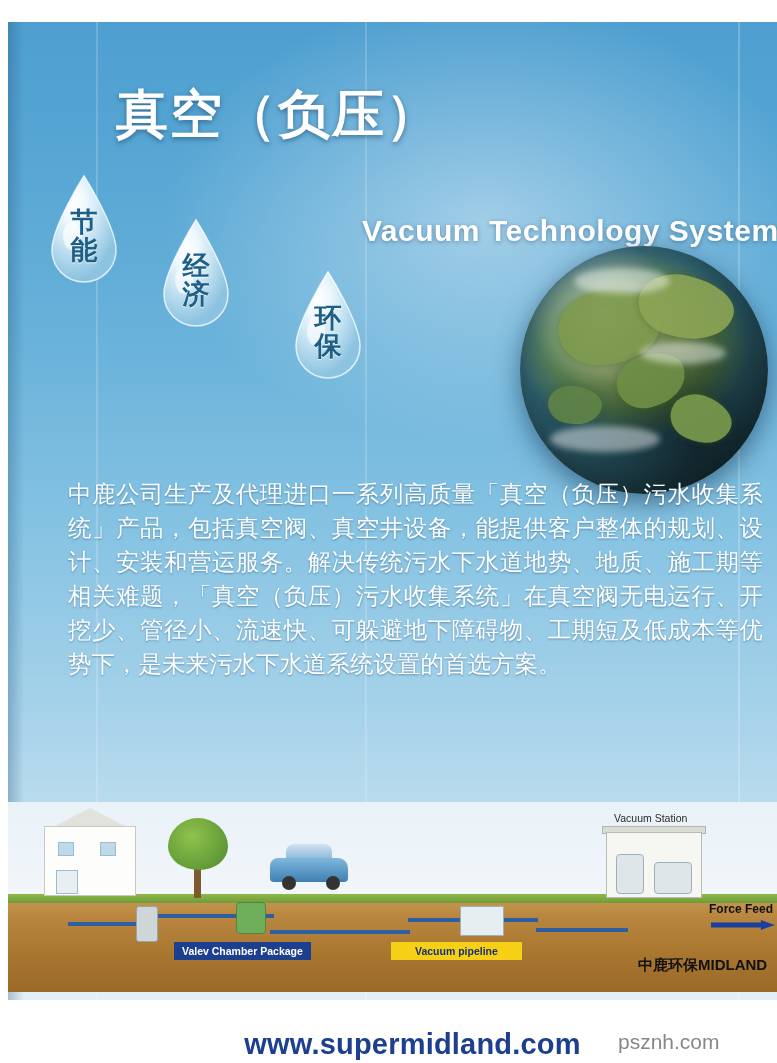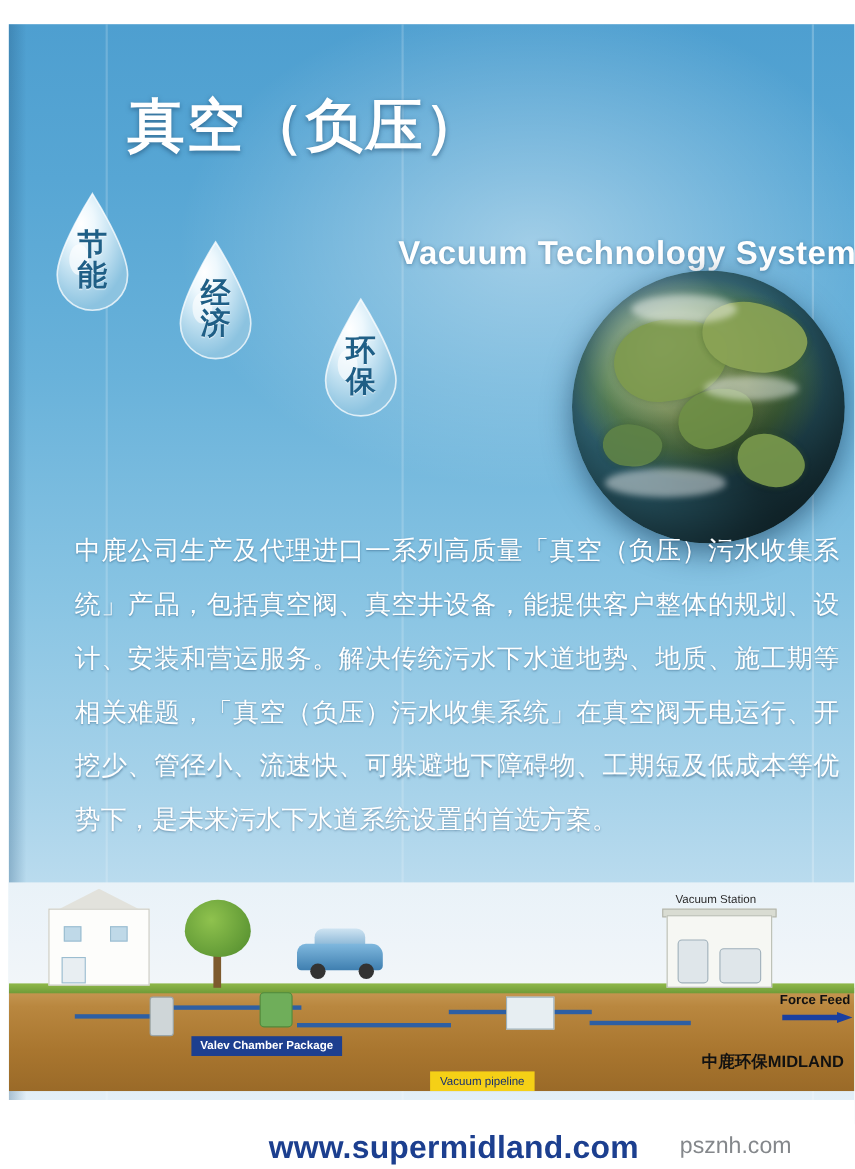--- a/index.html
+++ b/index.html
@@ -100,21 +100,21 @@
     filter: blur(3px);
   }
 
   
   .body-copy {
     position: absolute;
     left: 60px; top: 455px;
     width: 695px;
     font-family: "Liberation Serif", serif;
     font-size: 23.5px;
-    line-height: 49px;
+    line-height: 34px;
     color: #ffffff;
     text-shadow: 0 1px 2px rgba(20,60,95,0.45);
     text-align: justify;
   }
 
   
   .scene {
     position: absolute;
     left: 8px; top: 800px;
     width: 769px; height: 190px;
@@ -184,24 +184,23 @@
   .label-blue {
     position: absolute;
     background: #1d3f8f; color: #fff;
     font-size: 10.5px; font-weight: bold;
     padding: 3px 8px;
     white-space: nowrap;
   }
   .label-yellow {
     position: absolute;
     background: #f5d016; color: #19306e;
-    font-size: 10.5px; font-weight: normal;
-    padding: 3px 9px;
-    white-space: nowrap;
-    margin-top: 32px;
+    font-size: 10.5px; font-weight: bold;
+    padding: 3px 24px;
+    white-space: nowrap;
   }
   .scene-cap {
     position: absolute; font-size: 10.5px; color: #2b2b2b; white-space: nowrap; text-align: center;
   }
   .force-feed {
     position: absolute; right: 4px; top: 100px;
     font-size: 12px; font-weight: bold; color: #111; white-space: nowrap; text-align: center;
   }
   .arrow {
     position: absolute; right: 2px; top: 118px; width: 64px; height: 10px;

